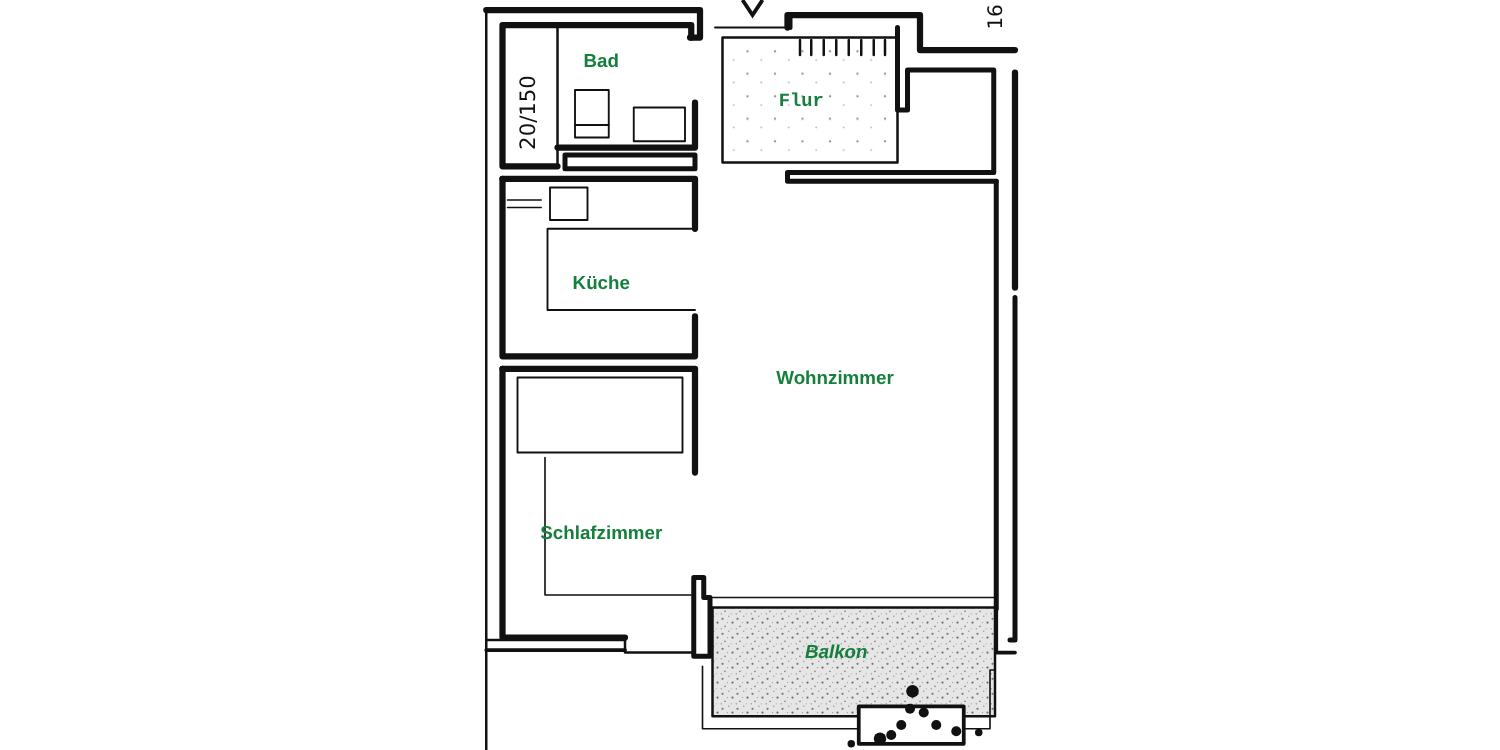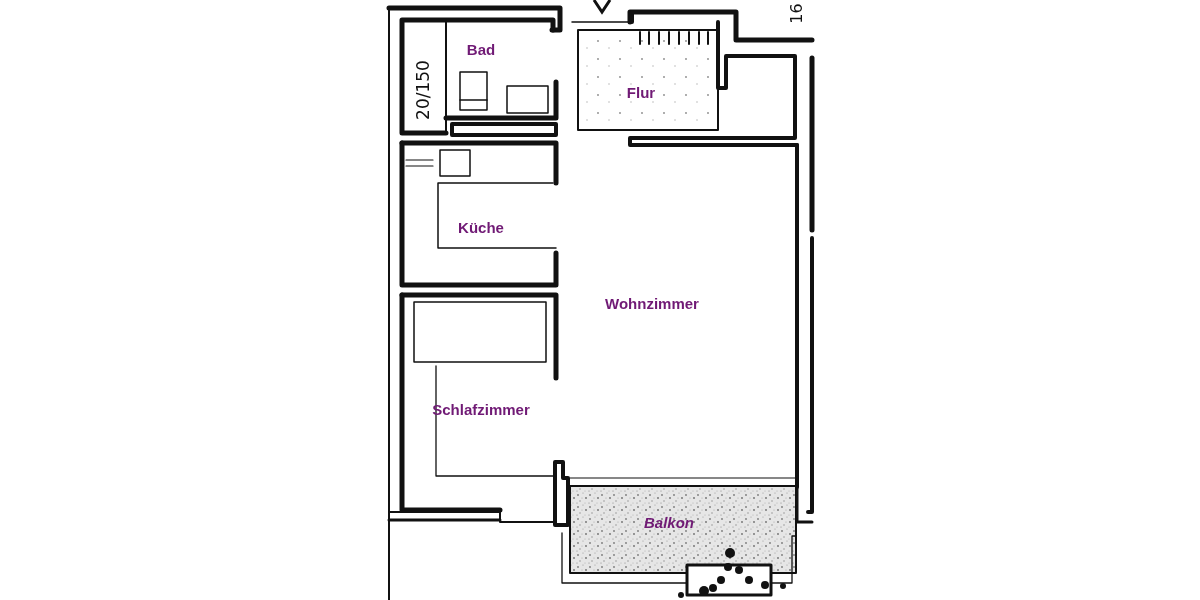--- a/index.html
+++ b/index.html
@@ -3,21 +3,21 @@
   <meta charset="utf-8">
   <style>
     html, body { margin: 0; padding: 0; }
     body {
       width: 1200px; height: 600px; background: #ffffff; position: relative; overflow: hidden;
       font-family: "Liberation Sans", sans-serif;
     }
     #plan { position: absolute; left: 0; top: 0; width: 1200px; height: 600px; }
     .room-label {
       position: absolute; font-family: "Liberation Sans", sans-serif; font-weight: bold;
-      font-size: 15px; color: #701a75; white-space: nowrap; transform: translate(-50%, -50%);
+      font-size: 15px; color: #15803d; white-space: nowrap; transform: translate(-50%, -50%);
     }
     .dim-label {
       position: absolute; font-family: "DejaVu Sans", sans-serif; font-size: 17px; color: #111;
       white-space: nowrap;
     }
   </style>
 </head>
 <body>
 
 <div id="plan">
@@ -102,22 +102,22 @@
       <circle cx="765" cy="585" r="4"></circle>
       <circle cx="783" cy="586" r="3"></circle>
       <circle cx="681" cy="595" r="3"></circle>
     </g>
 
     <path d="M594 0 L602 12 L610 0" stroke="#111" stroke-width="3" fill="none"></path>
   </svg>
 
   
   <div class="room-label" style="left:481px; top:49px;">Bad</div>
-  <div class="room-label" style="left:641px; top:92px;">Flur</div>
+  <div class="room-label" style="left:641px; top:81px;font-family:Liberation Mono, monospace;">Flur</div>
   <div class="room-label" style="left:481px; top:215px;margin-top:12px;">Küche</div>
-  <div class="room-label" style="left:652px; top:303px;">Wohnzimmer</div>
-  <div class="room-label" style="left:481px; top:409px;">Schlafzimmer</div>
+  <div class="room-label" style="left:668px; top:303px;">Wohnzimmer</div>
+  <div class="room-label" style="left:481px; top:427px;">Schlafzimmer</div>
   <div class="room-label" style="left:669px; top:522px;font-style:italic;">Balkon</div>
 
   
   <div class="dim-label" style="left:393px; top:80px; transform: rotate(-90deg); transform-origin: center;">20/150</div>
   <div class="dim-label" style="left:786px; top:4px; font-size:16px; transform: rotate(-90deg); transform-origin: center;">16</div>
 </div>
 
 </body></html>

